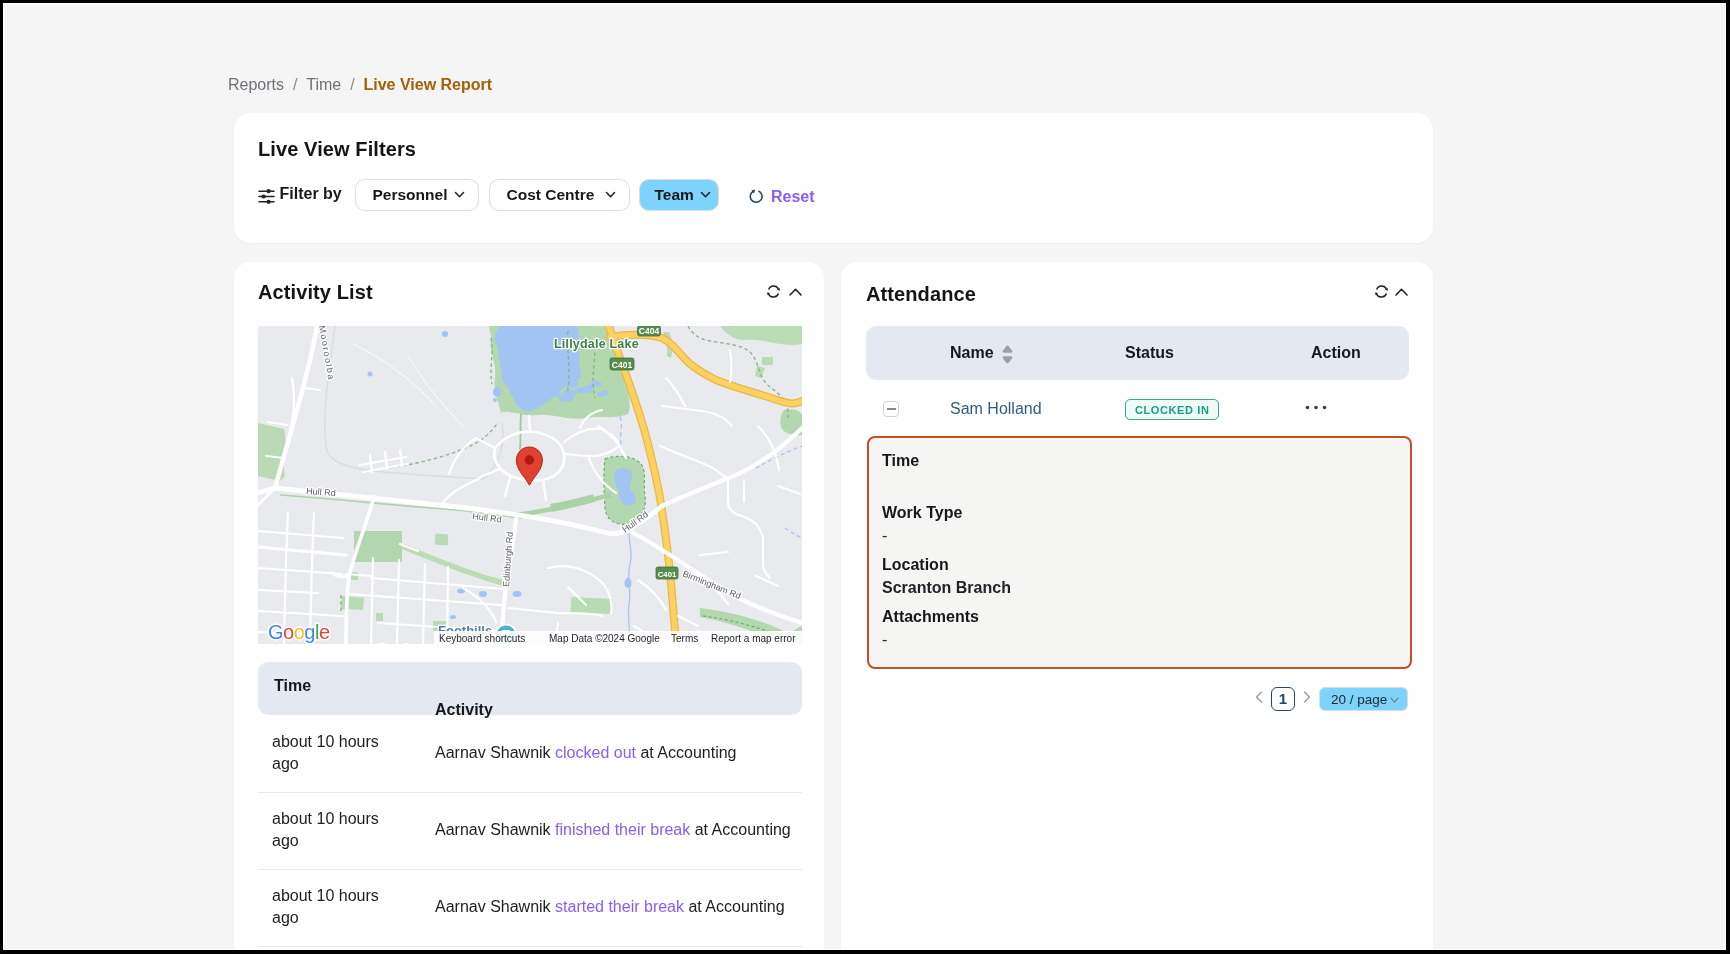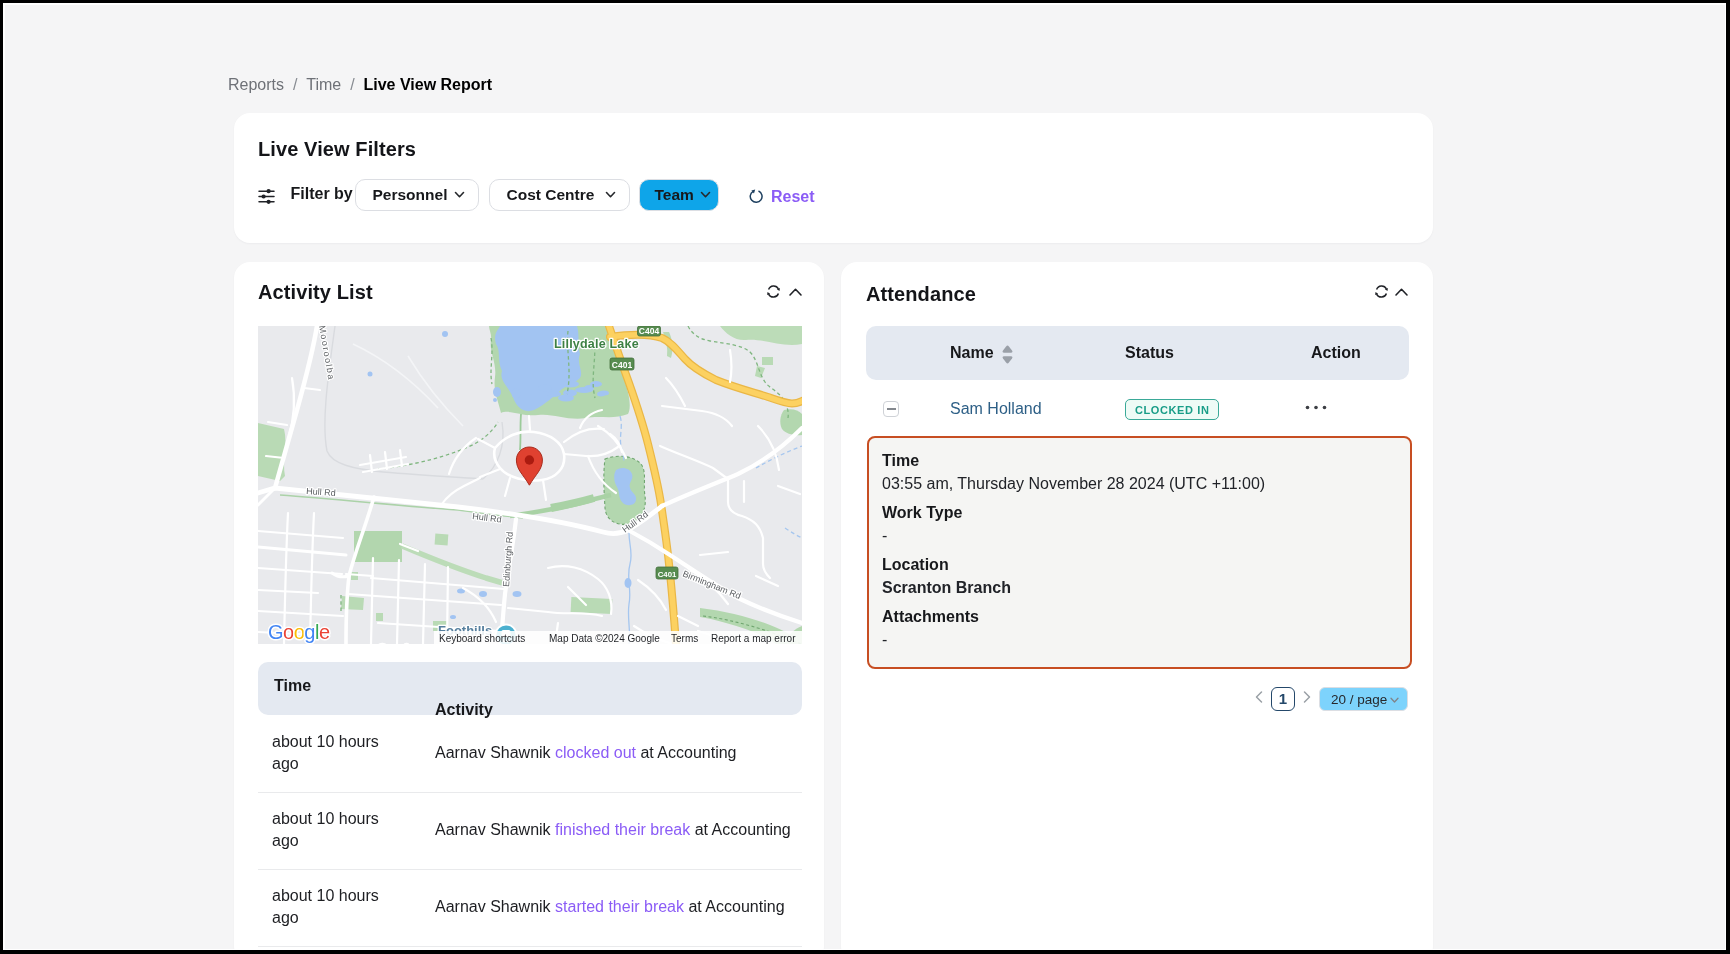--- a/index.html
+++ b/index.html
@@ -14,50 +14,50 @@
 .hdrbg { position:absolute; background:#e4e9f1; border-radius:10px; }
 .th { font-size:16px; font-weight:700; color:#17181b; }
 .link { color:#8b5cf6; }
 .bold { font-weight:700; }
 </style>
 </head>
 <body>
 <div id="frame">
     <div id="page">
 
-<div class="abs" style="left:223.5px; top:71px; font-size:16px; color:#6e7177;">Reports&nbsp; <span style="color:#898d93;">/</span> &nbsp;Time&nbsp; <span style="color:#898d93;">/</span> &nbsp;<span style="color:#000000; font-weight:700;">Live View Report</span></div>
+<div class="abs" style="left:223.5px; top:71px; font-size:16px; color:#6e7177;">Reports&nbsp; <span style="color:#898d93;">/</span> &nbsp;Time&nbsp; <span style="color:#898d93;">/</span> &nbsp;<span style="color:#a16207; font-weight:700;">Live View Report</span></div>
 
 <div class="card" style="left:229.5px; top:108.5px; width:1199px; height:130px;"></div>
 <div class="abs title" style="left:253.5px; top:133px;text-align:center;">Live View Filters</div>
 <div class="abs" style="left:253.5px; top:183px; width:17px; height:17px;">
 <svg width="17" height="17" viewBox="0 0 17 17">
           <g stroke="#202227" stroke-width="1.5" stroke-linecap="round">
             <line x1="1" y1="3.2" x2="16" y2="3.2"></line>
             <line x1="1" y1="8.5" x2="16" y2="8.5"></line>
             <line x1="1" y1="13.8" x2="16" y2="13.8"></line>
           </g>
           <circle cx="10.6" cy="3.2" r="2.1" fill="#202227"></circle>
           <circle cx="5.6" cy="8.5" r="2.1" fill="#202227"></circle>
           <circle cx="10.6" cy="13.8" r="2.1" fill="#202227"></circle>
         </svg>
 </div>
-<div class="abs bold" style="left:286px; top:180px; font-size:16px; color:#17181b;">Filter by</div>
+<div class="abs bold" style="left:275px; top:180px; font-size:16px; color:#17181b;">Filter by</div>
 <div class="abs" style="left:350px; top:174.5px; width:124px; height:32px; border:1px solid #dcdee3; border-radius:10px; background:#fff;">
   <span style="position:absolute; left:17px; top:6px; font-size:15.5px; font-weight:700; color:#17181b;">Personnel</span>
   <svg style="position:absolute; right:13px; top:11px;" width="11" height="8" viewBox="0 0 11 8">
           <path d="M1.5,1.5 L5.5,5.7 L9.5,1.5" fill="none" stroke="#26282c" stroke-width="1.6" stroke-linecap="round" stroke-linejoin="round"></path>
         </svg>
 </div>
 <div class="abs" style="left:484px; top:174.5px; width:141px; height:32px; border:1px solid #dcdee3; border-radius:10px; background:#fff;">
   <span style="position:absolute; left:17px; top:6px; font-size:15.5px; font-weight:700; color:#17181b;">Cost Centre</span>
   <svg style="position:absolute; right:13px; top:11px;" width="11" height="8" viewBox="0 0 11 8">
           <path d="M1.5,1.5 L5.5,5.7 L9.5,1.5" fill="none" stroke="#26282c" stroke-width="1.6" stroke-linecap="round" stroke-linejoin="round"></path>
         </svg>
 </div>
-<div class="abs" style="left:634px; top:174.5px; width:80px; height:32px; border:1px solid #dcdee3; border-radius:10px; background:#0ea5e9;">
+<div class="abs" style="left:634px; top:174.5px; width:80px; height:32px; border:1px solid #dcdee3; border-radius:10px; background:#7dd3fc;">
   <span style="position:absolute; left:15px; top:6px; font-size:15.5px; font-weight:700; color:#17181b;">Team</span>
   <svg style="position:absolute; right:7px; top:11px;" width="11" height="8" viewBox="0 0 11 8">
           <path d="M1.5,1.5 L5.5,5.7 L9.5,1.5" fill="none" stroke="#26282c" stroke-width="1.6" stroke-linecap="round" stroke-linejoin="round"></path>
         </svg>
 </div>
 <div class="abs" style="left:743.5px; top:184px; width:15px; height:15px;">
 <svg width="15" height="15" viewBox="0 0 15 15">
           <path d="M5.2,2.3 A5.9,5.9 0 1 0 10.5,2.0" fill="none" stroke="#1d3f5f" stroke-width="1.5"></path>
           <path d="M7.2,0.5 L3.4,1.4 L6.0,4.4 Z" fill="#1d3f5f"></path>
         </svg>
@@ -353,21 +353,20 @@
 <div class="abs" style="left:1300.5px; top:400px;">
 <svg width="22" height="5" viewBox="0 0 22 5">
           <circle cx="2.5" cy="2.5" r="1.8" fill="#3c3f44"></circle>
           <circle cx="11" cy="2.5" r="1.8" fill="#3c3f44"></circle>
           <circle cx="19.5" cy="2.5" r="1.8" fill="#3c3f44"></circle>
         </svg>
 </div>
 
 <div class="abs" style="left:862.5px; top:431.5px; width:545px; height:233px; border:2px solid #c74e22; border-radius:8px; background:#f5f5f3;"></div>
 <div class="abs bold" style="left:877.5px; top:447px; font-size:16px; color:#17181b;">Time</div>
-<div class="abs" style="left:877.5px; top:470px; font-size:16px; color:#212328;">03:55 am, Thursday November 28 2024 (UTC +11:00)</div>
 <div class="abs bold" style="left:877.5px; top:499px; font-size:16px; color:#17181b;">Work Type</div>
 <div class="abs" style="left:877.5px; top:522px; font-size:16px; color:#212328;">-</div>
 <div class="abs bold" style="left:877.5px; top:551px; font-size:16px; color:#17181b;">Location</div>
 <div class="abs" style="left:877.5px; top:574px; font-size:16px; color:#212328;font-weight:bold;">Scranton Branch</div>
 <div class="abs bold" style="left:877.5px; top:603px; font-size:16px; color:#17181b;">Attachments</div>
 <div class="abs" style="left:877.5px; top:626px; font-size:16px; color:#212328;">-</div>
 
 <div class="abs" style="left:1249px; top:685px;">
 <svg width="10" height="14" viewBox="0 0 10 14">
           <path d="M7.5,2 L2.5,7 L7.5,12" fill="none" stroke="#9aa0a6" stroke-width="1.5" stroke-linecap="round" stroke-linejoin="round"></path>

